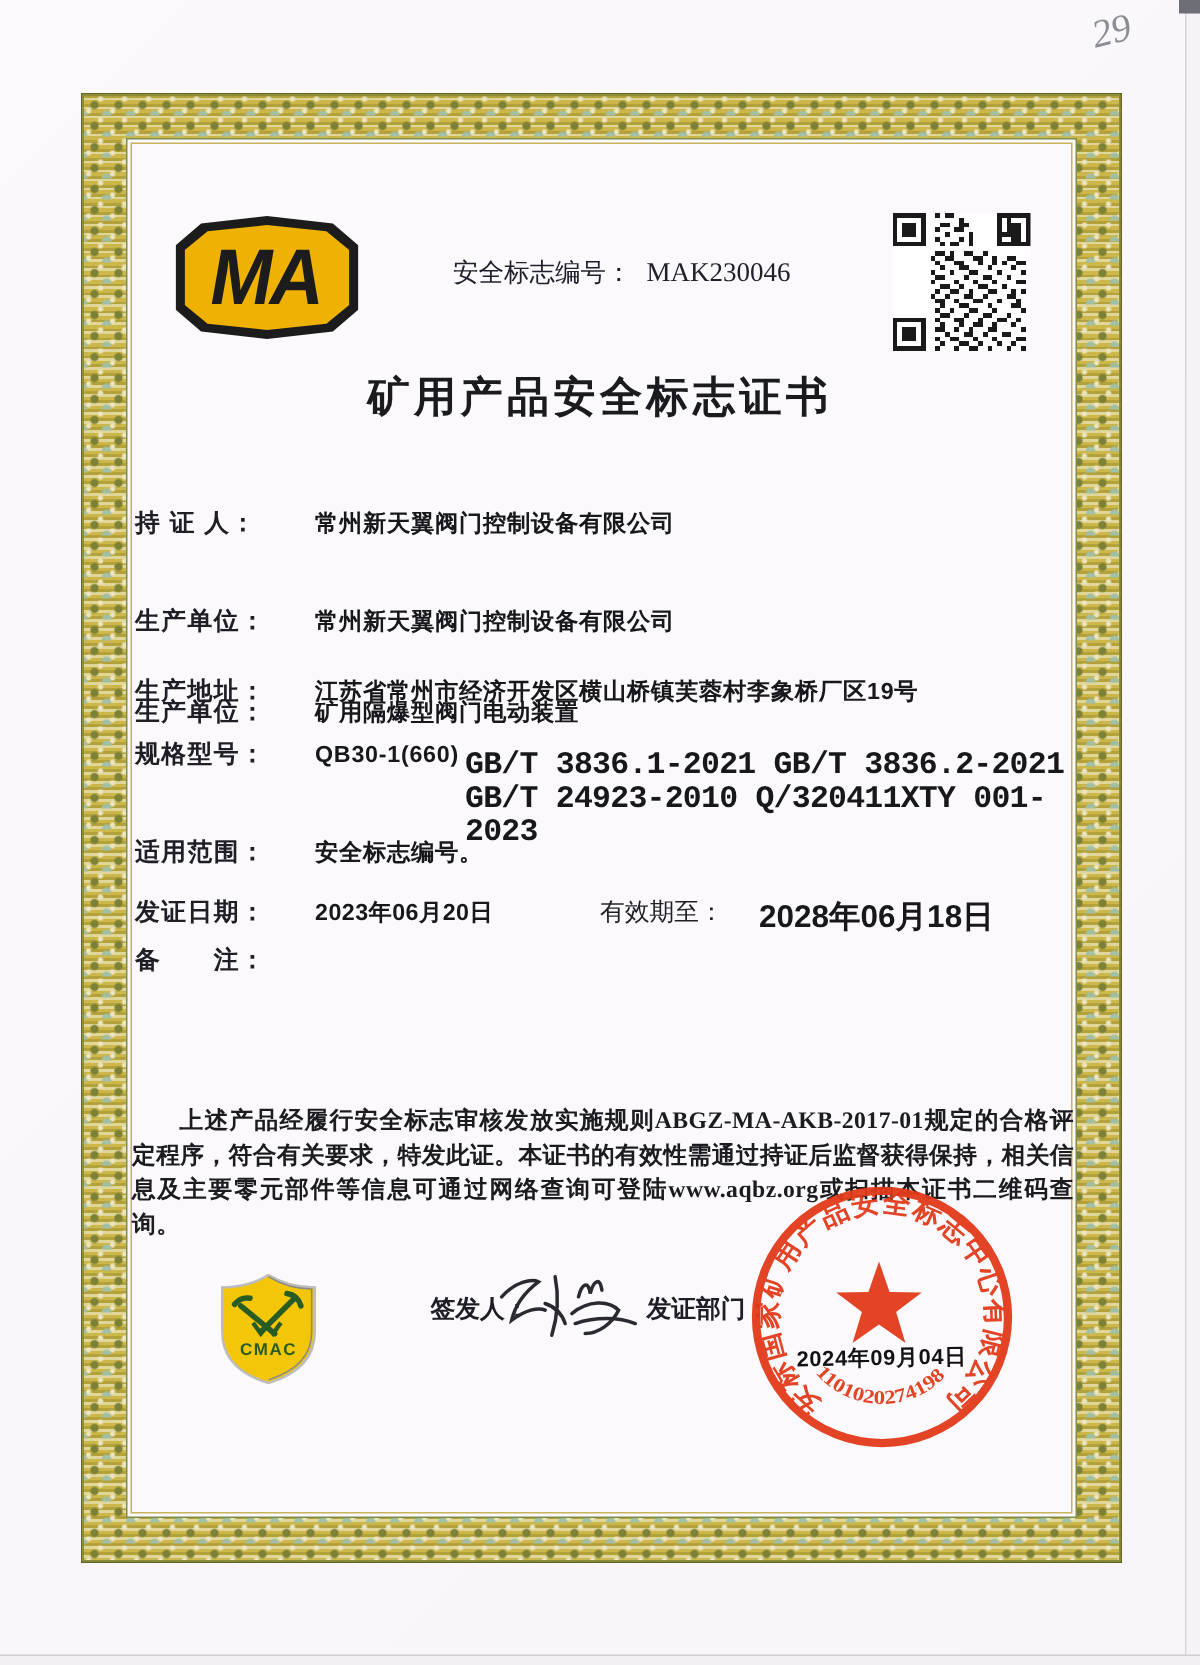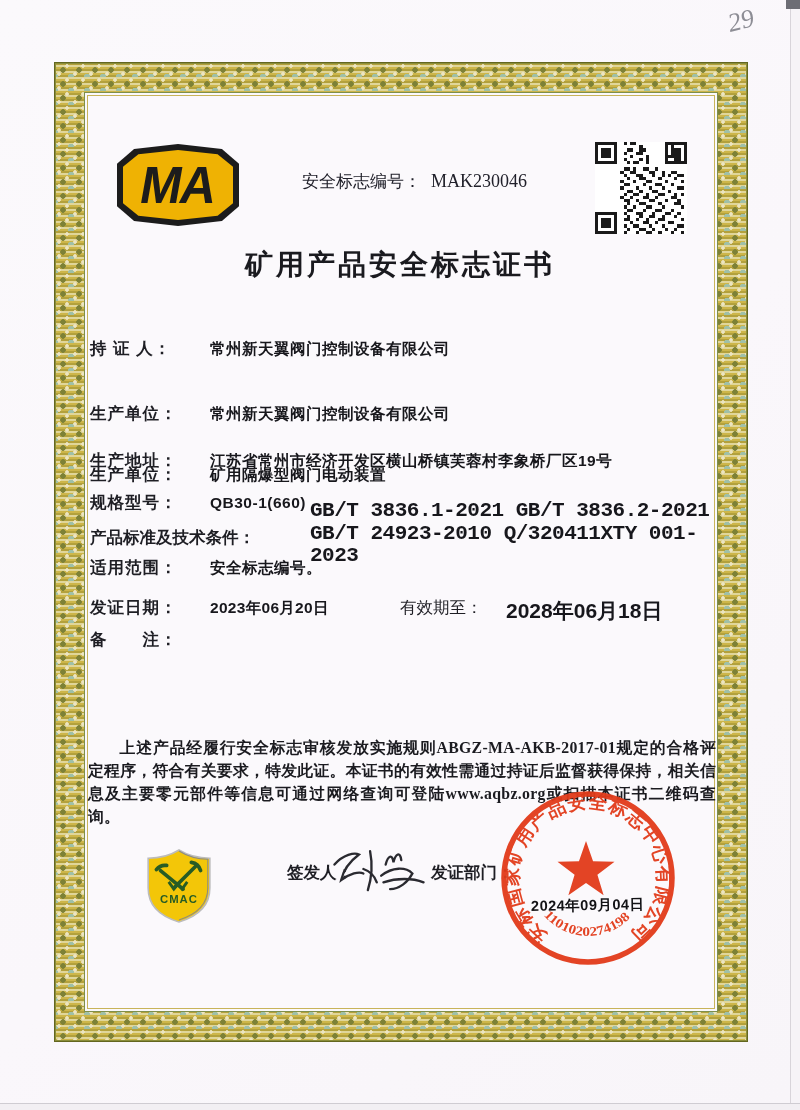--- a/index.html
+++ b/index.html
@@ -149,21 +149,20 @@
   </div>
   <div class="row r4">
     <span class="lbl">生产地址：</span><span class="val">江苏省常州市经济开发区横山桥镇芙蓉村李象桥厂区19号</span>
   </div>
   <div class="row r5">
     <span class="lbl">生产单位：</span><span class="val">矿用隔爆型阀门电动装置</span>
   </div>
   <div class="row r6">
     <span class="lbl">规格型号：</span><span class="val">QB30-1(660)</span>
   </div>
-  <div class="lbl-std">产品标准及技术条件：</div>
   <div class="val-std">GB/T 3836.1-2021 GB/T 3836.2-2021 GB/T 24923-2010 Q/320411XTY 001-2023</div>
   <div class="row r8">
     <span class="lbl">适用范围：</span><span class="val">安全标志编号。</span>
   </div>
 
   <div class="row r-dates">
     <span class="lbl">发证日期：</span><span class="val">2023年06月20日</span>
     <span class="valid-lbl">有效期至：</span>
     <span class="valid-val">2028年06月18日</span>
   </div>

